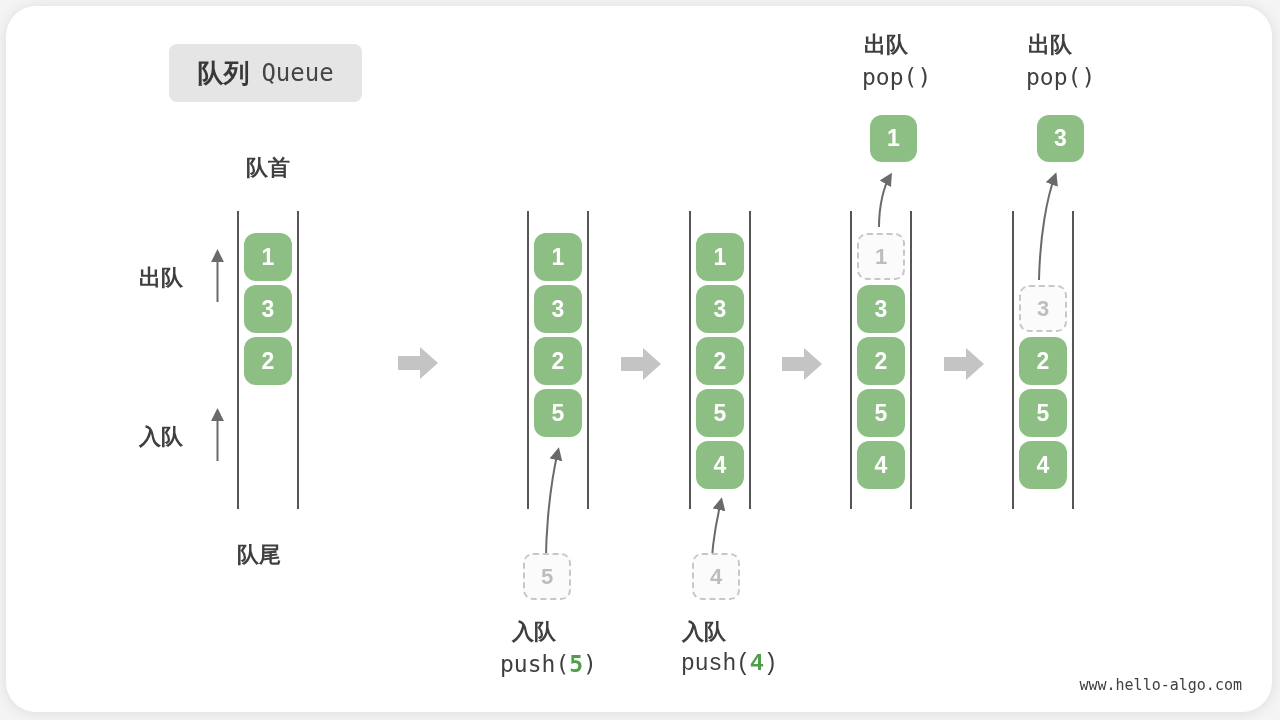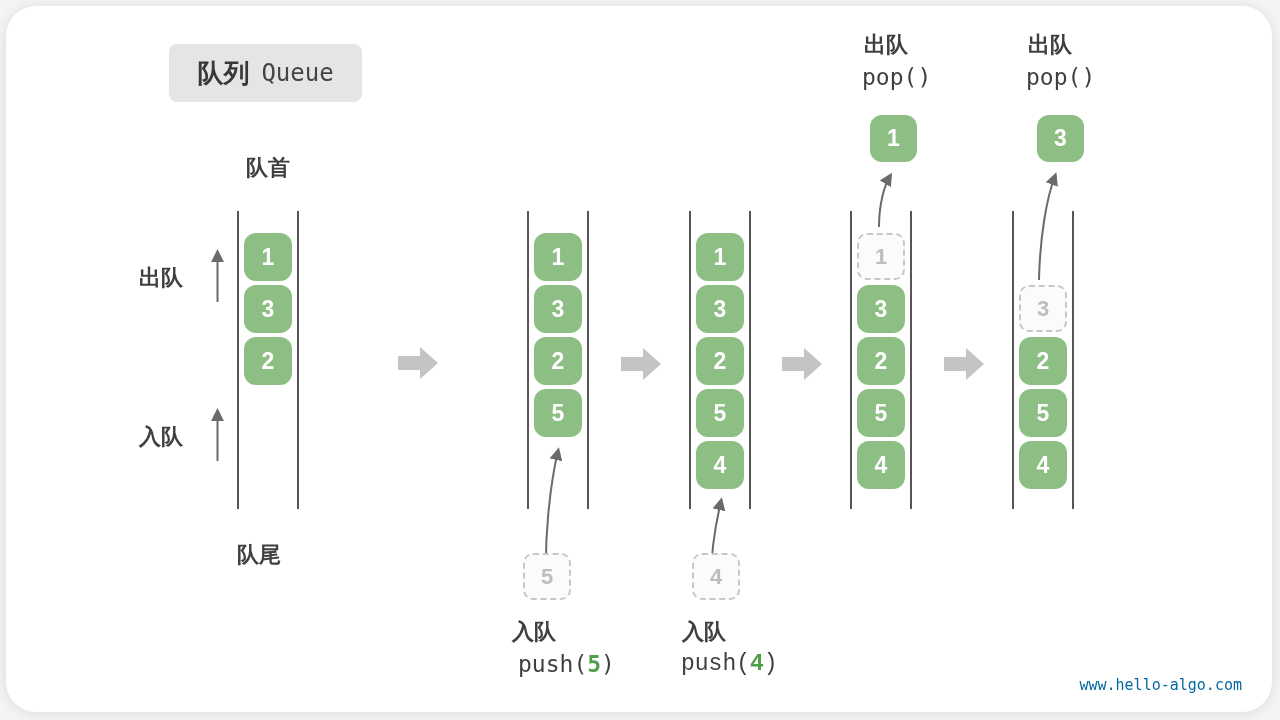--- a/index.html
+++ b/index.html
@@ -30,21 +30,21 @@
          border:2px dashed #c7c7c7;border-radius:10px;background:#fbfbfb;
          color:#bdbdbd;font-size:22px;font-weight:600;
          display:flex;align-items:center;justify-content:center;}
   
   .step-arrow{position:absolute;width:40px;height:36px;}
   .step-arrow path{fill:var(--step-arrow,#c4c4c4);}
   
   .overlay{position:absolute;left:0;top:0;width:1280px;height:720px;pointer-events:none;}
   .overlay path.arrow{fill:none;stroke:var(--thin-arrow,#6a6a6a);stroke-width:2px;}
   .overlay marker path{fill:var(--thin-arrow,#6a6a6a);}
-  .watermark{position:absolute;right:38px;top:676px;font-size:15px;color:#0369a1;
+  .watermark{position:absolute;right:38px;top:676px;font-size:15px;color:#404040;
              font-family:"DejaVu Sans Mono","Liberation Mono",monospace;margin-left:22px;}
 </style>
 </head>
 <body>
 
 <div class="canvas">
   <div class="card"></div>
 
   <div class="title-box">
     <span class="title-zh">队列</span>
@@ -88,21 +88,21 @@
       <path d="M0 11 H22 V2 L40 18 L22 34 V25 H0 Z"></path>
     </svg>
 
   <div class="walls" style="left:527px;"></div>
   <div class="block" style="left:534px;top:233px;">1</div>
   <div class="block" style="left:534px;top:285px;">3</div>
   <div class="block" style="left:534px;top:337px;">2</div>
   <div class="block" style="left:534px;top:389px;">5</div>
   <div class="ghost" style="left:523px;top:553px;">5</div>
   <div class="zh" style="left:512px;top:617px;">入队</div>
-  <div class="mono" style="left:518px;top:651px;"><span>push(</span><b>5</b><span>)</span></div>
+  <div class="mono" style="left:500px;top:651px;"><span>push(</span><b>5</b><span>)</span></div>
 
   <div class="walls" style="left:689px;"></div>
   <div class="block" style="left:696px;top:233px;">1</div>
   <div class="block" style="left:696px;top:285px;">3</div>
   <div class="block" style="left:696px;top:337px;">2</div>
   <div class="block" style="left:696px;top:389px;">5</div>
   <div class="block" style="left:696px;top:441px;">4</div>
   <div class="ghost" style="left:692px;top:553px;">4</div>
   <div class="zh" style="left:682px;top:617px;">入队</div>
   <div class="mono" style="left:681px;top:651px;font-family:Liberation Mono, monospace;"><span>push(</span><b>4</b><span>)</span></div>

